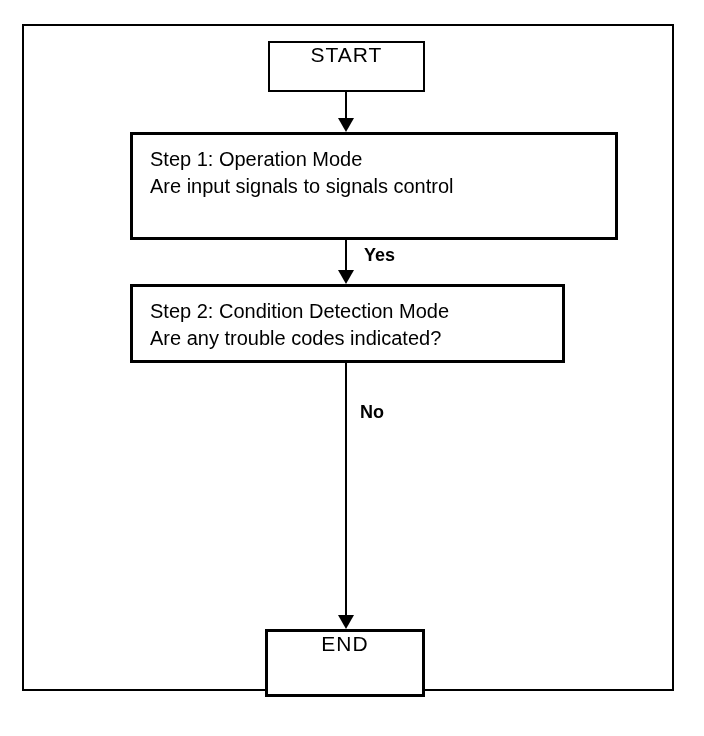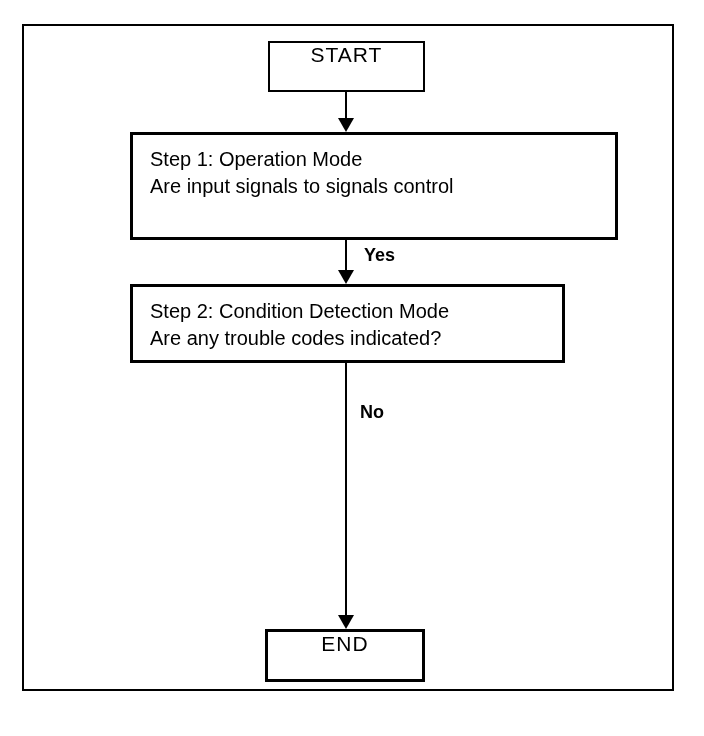--- a/index.html
+++ b/index.html
@@ -28,21 +28,21 @@
   .terminal {
     border-width: 2px;
     display: flex;
     align-items: flex-start;
     justify-content: center;
     font-size: 21px;
     letter-spacing: 1px;
     color: #000000;
   }
   .node-start { left: 268px; top: 41px;  width: 157px; height: 51px; }
-  .node-end   { left: 265px; top: 629px; width: 160px; height: 53px; border-width: 3px; }
+  .node-end   { left: 265px; top: 629px; width: 160px; height: 68px; border-width: 3px; }
   .process {
     padding: 11px 10px 0 17px;
     font-size: 20px;
     line-height: 27px;
     color: #000000;
   }
   .node-step1 { left: 130px; top: 132px; width: 488px; height: 108px; }
   .node-step2 { left: 130px; top: 284px; width: 435px; height: 79px; }
   .arrow { position: absolute; }
   .arrow .stem {

